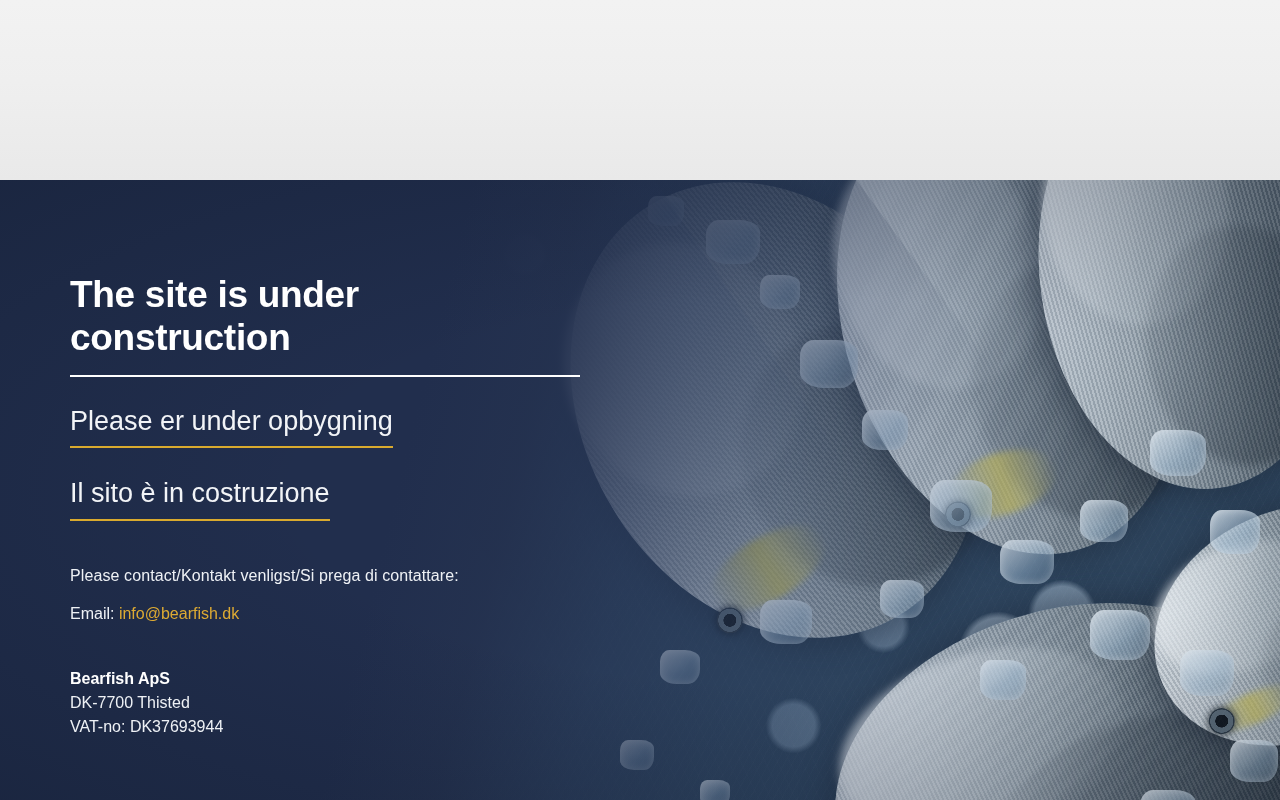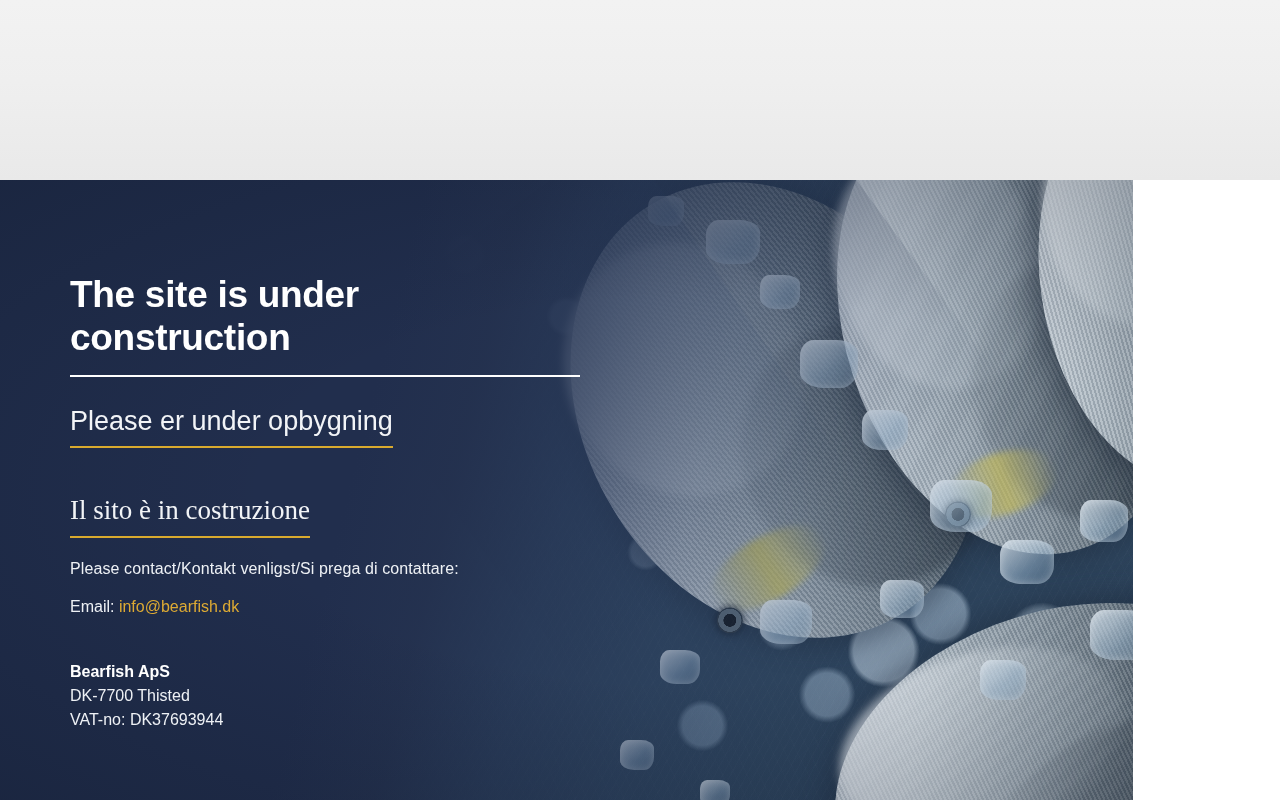--- a/index.html
+++ b/index.html
@@ -11,21 +11,21 @@
   }
 
   
   .top-band{
     position:absolute; left:0; top:0; width:1280px; height:180px;
     background:linear-gradient(180deg,#f2f2f2 0%,#efefef 45%,#e9e9e9 100%);
   }
 
   
   .hero{
-    position:absolute; left:0; top:180px; width:1133px; height:620px;
+    position:absolute; left:0; top:180px; width:1280px; height:620px;
     overflow:hidden;
     background:#1d4ed8;
   }
 
   
   .photo{
     position:absolute; inset:0;
     background:
       
       radial-gradient(circle at 78% 76%, rgba(208,226,240,.60) 0 3.0%, rgba(208,226,240,0) 3.6%),
@@ -153,25 +153,25 @@
     width:510px;
     border-bottom:2px solid #ffffff;
     display:block;
   }
   .h2{
     font-size:27px; font-weight:400; line-height:1.2; color:#f2f4f7;
     margin-top:28px; padding-bottom:9px;
     display:inline-block;
     border-bottom:2px solid #d9aa2e;
   }
-  .h2.second{ margin-top:46px;font-family:Liberation Serif, serif; }
+  .h2.second{ margin-top:29px; }
 
   .lead{
     font-size:16px; font-weight:400; color:#eef1f5;
-    margin-top:22px; letter-spacing:.1px;
+    margin-top:46px; letter-spacing:.1px;
   }
   .emailline{
     font-size:16px; color:#eef1f5; margin-top:20px;
   }
   .emailline a{
     color:#ddaa33; text-decoration:none;
   }
 
   .address{
     margin-top:44px; font-size:16px; line-height:24px; color:#eef1f5;

